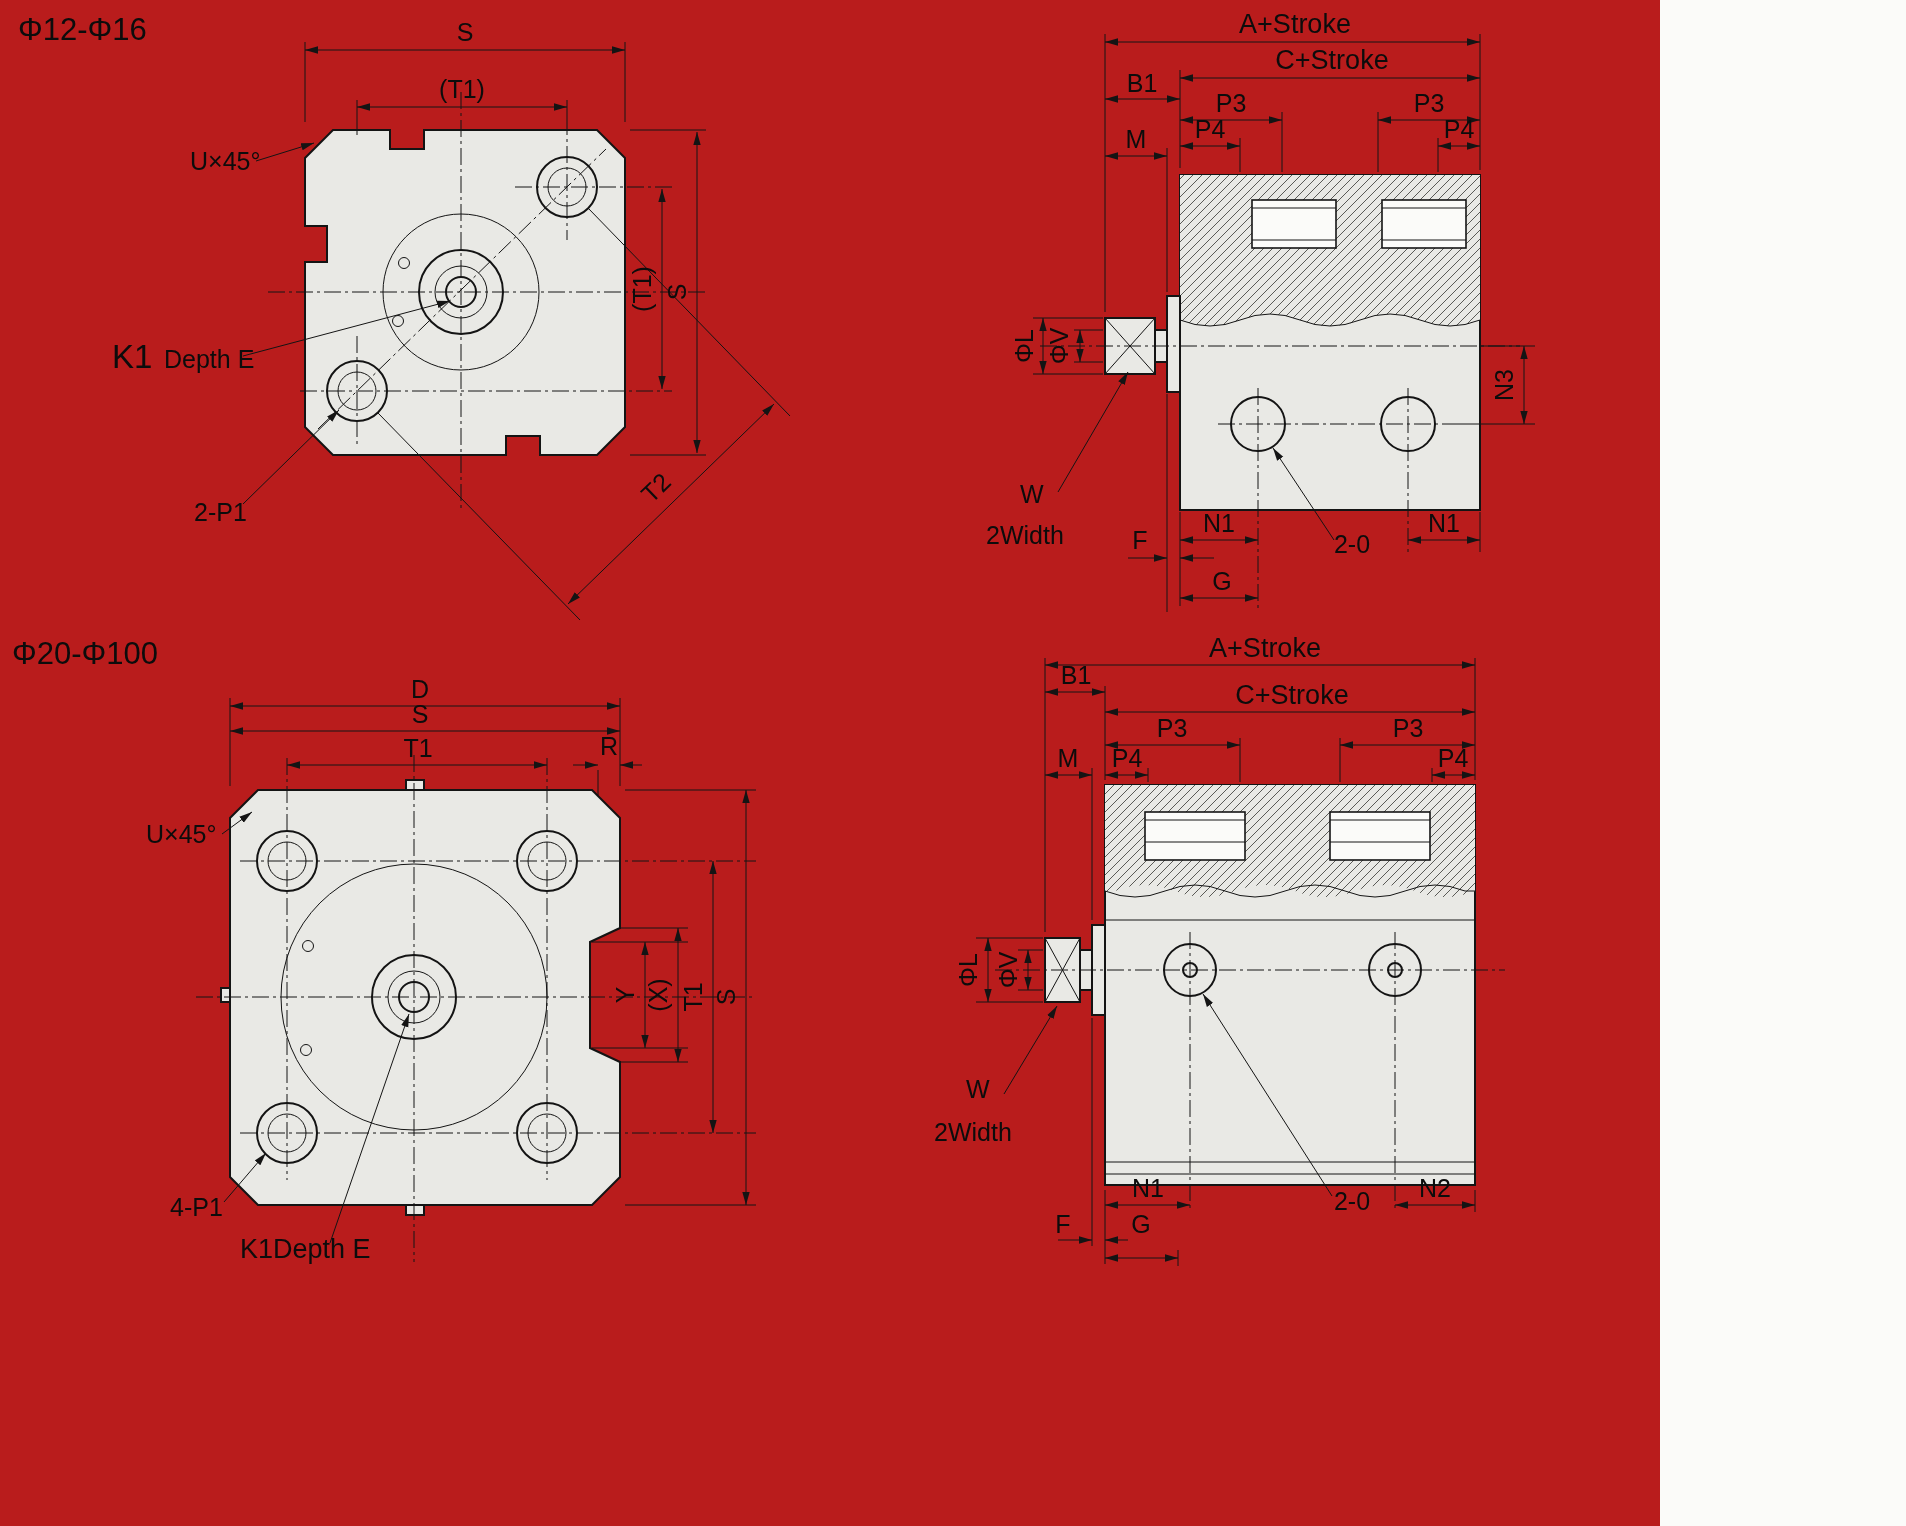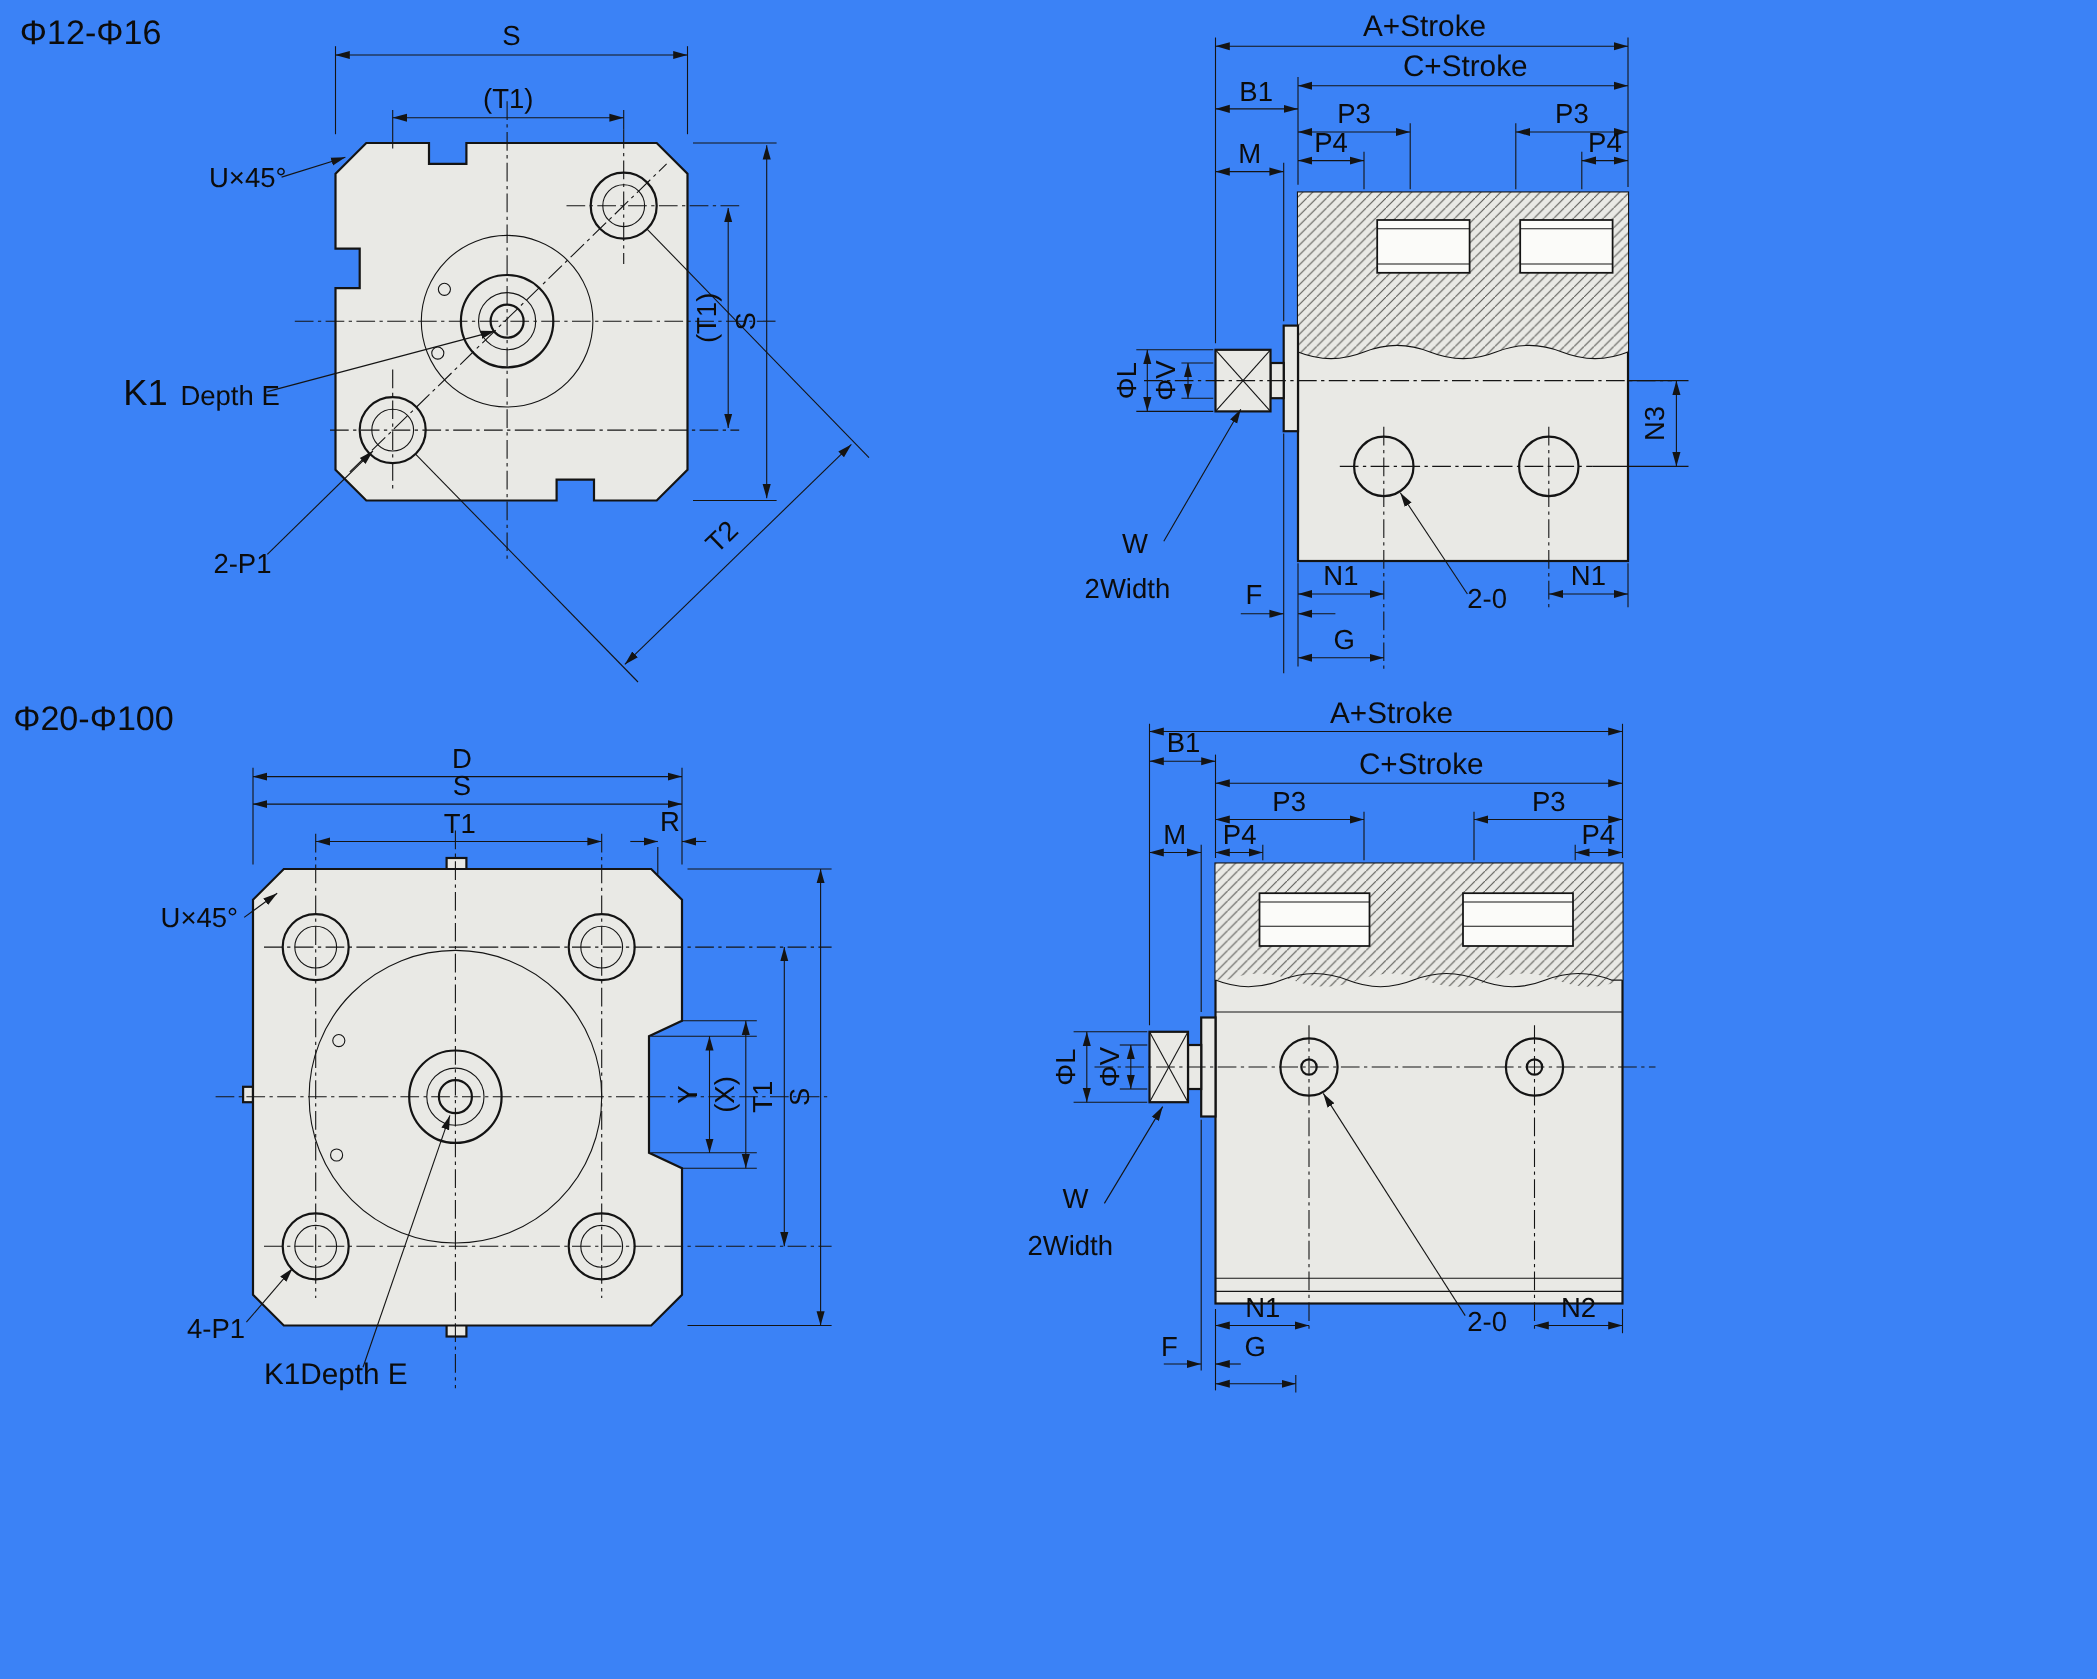--- a/index.html
+++ b/index.html
@@ -1,17 +1,17 @@
 <!DOCTYPE html>
 <html><head>
 <meta charset="utf-8">
 <style>
   *{margin:0;padding:0;box-sizing:border-box}
   html,body{background:#fbfbf9}
-  .page{position:relative;width:1906px;height:1526px;background:#3b82f6;overflow:hidden}
+  .page{position:relative;width:1660px;height:1526px;background:#b91c1c;overflow:hidden}
   svg{display:block}
   text{font-family:"Liberation Sans","DejaVu Sans",sans-serif;fill:#0c0c0c;font-size:25px;text-anchor:middle}
   .t-title{font-size:31px;text-anchor:start}
   .t-big{font-size:27px}
   .t-start{text-anchor:start}
   .t-k1{font-size:33px;text-anchor:start}
   .body{fill:#e9e9e5;stroke:#141414;stroke-width:2;stroke-linejoin:miter}
   .thick{fill:none;stroke:#141414;stroke-width:2}
   .thickf{fill:#e9e9e5;stroke:#141414;stroke-width:2}
   .thin{fill:none;stroke:#141414;stroke-width:1}

